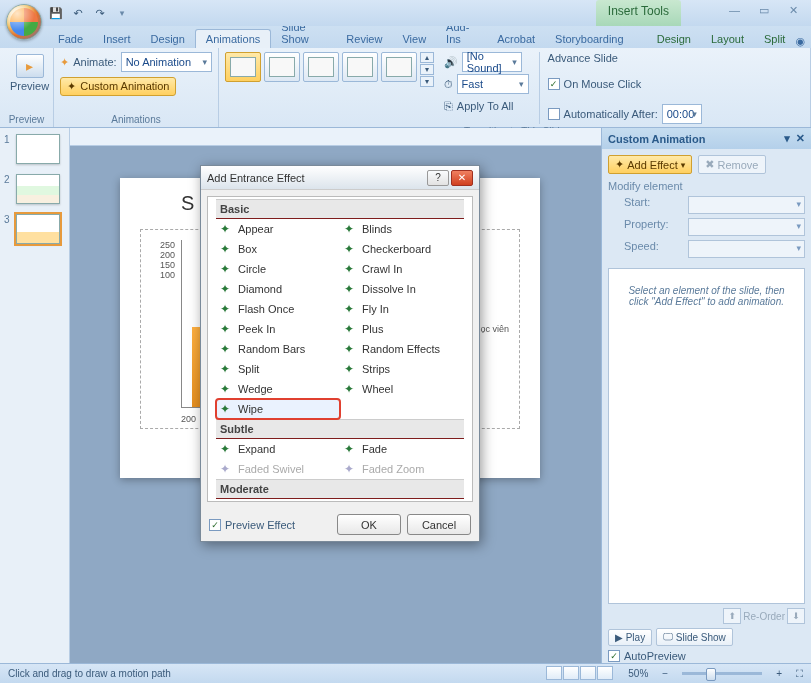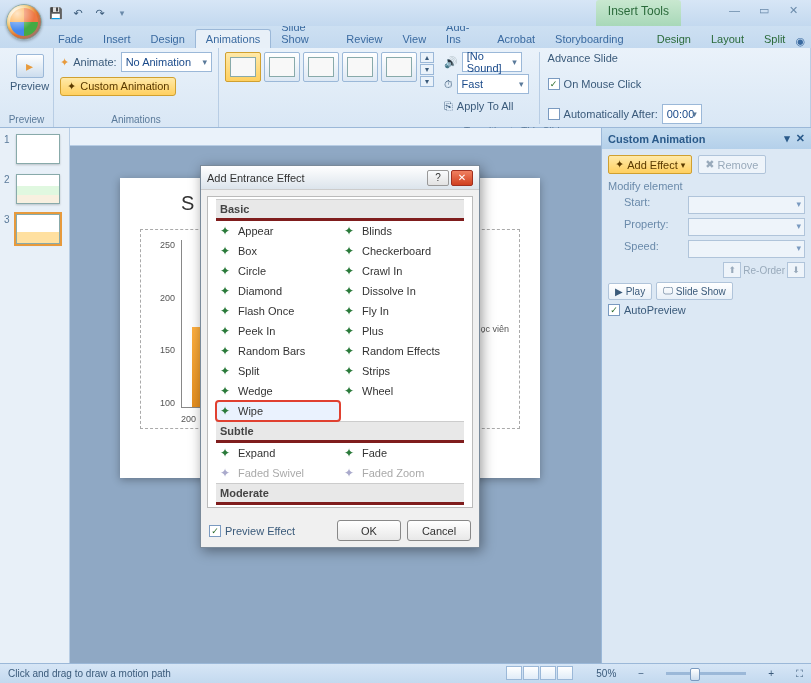--- a/index.html
+++ b/index.html
@@ -47,35 +47,35 @@
 .slide-thumb .num { font-size:10px; color:#5a7a9a; width:8px;}
 .slide-thumb .th { width:44px; height:30px; background:#fff; border:1px solid #8aa; box-shadow:0 1px 2px rgba(0,0,0,.2);}
 .slide-thumb.sel .th { outline:2px solid #e79a3c; }
 .slide-thumb .th.chart{background:linear-gradient(#fff 60%,#ffe0a0 60%);}
 
 .editor { flex: 1; background: #8fa8c4; position: relative; overflow: hidden; }
 .ruler-h { height: 18px; background: #eaf2fa; border-bottom: 1px solid #b8cde4; }
 .slide-canvas { position: absolute; left: 50px; top: 50px; width: 420px; height: 300px; background: #fff; box-shadow: 0 2px 8px rgba(0,0,0,.3); }
 .slide-title { text-align:center; font-size:20px; color:#333; padding:14px 0; font-family:serif;}
 .chart-box { margin:0 20px; height:200px; border:1px dashed #aaa; position:relative; padding:10px 10px 10px 40px;}
-.y-axis { position:absolute; left:4px; top:10px; bottom:20px; width:30px; display:flex; flex-direction:column; justify-content:space-between; font-size:9px; color:#555; text-align:right;}
+.y-axis { position:absolute; left:4px; top:10px; bottom:20px; width:30px; display:flex; flex-direction:column; justify-content:flex-start; font-size:9px; color:#555; text-align:right;}
 .bars { position:absolute; left:40px; right:80px; bottom:20px; top:10px; border-left:1px solid #888; border-bottom:1px solid #888;}
 .bar { position:absolute; bottom:0; width:30px; background:linear-gradient(#ffb040,#e79020);}
 .legend-box { position:absolute; right:10px; top:50%; transform:translateY(-50%); font-size:9px; color:#555; display:flex; align-items:center; gap:3px;}
 .legend-sw{width:8px;height:8px;background:#ffa030;}
 .x-label{position:absolute;bottom:4px;left:40px;font-size:9px;color:#555;}
 
 
 .dialog { position: absolute; left: 200px; top: 165px; width: 280px; background: #f0f0f0; border: 1px solid #7a8a9a; box-shadow: 2px 3px 12px rgba(0,0,0,.4); z-index: 50; }
 .dialog-title { height: 24px; background: linear-gradient(#fff,#dce4ec); display: flex; align-items: center; padding: 0 6px; font-size: 11px; color: #333; border-bottom:1px solid #ccc;}
 .dialog-title .dctrls{margin-left:auto;display:flex;gap:2px;}
 .dc-btn{width:22px;height:16px;border:1px solid #999;border-radius:2px;display:flex;align-items:center;justify-content:center;font-size:10px;background:linear-gradient(#fafcfe,#e2e2e2);}
 .dc-btn.close{background:linear-gradient(#f08060,#d04020);color:#fff;border-color:#a03020;}
 .dialog-body { padding: 2px 8px; max-height: 370px; overflow: hidden; background:#fff; margin:6px; border:1px solid #bbb;}
-.cat-header { background: #e8e8e8; font-weight: bold; font-size: 11px; color: #444; padding: 3px 4px; border-top:1px solid #ccc; border-bottom:3px solid #7f1d1d;}
+.cat-header { background: #e8e8e8; font-weight: bold; font-size: 11px; color: #444; padding: 3px 4px; border-top:1px solid #ccc; border-bottom:1px solid #7f1d1d;}
 .effect-grid { display: grid; grid-template-columns: 1fr 1fr; }
 .effect-item { display: flex; align-items: center; gap: 4px; padding: 3px 4px; font-size: 11px; color: #333; }
 .effect-item .eico { color: #2a7a3a; font-size: 12px; width:14px;}
 .effect-item.dis{color:#aaa;}.effect-item.dis .eico{color:#aac;}
 .effect-item.selected { outline: 2px solid #e04030; outline-offset: -1px; background: #eaf2fe; border-radius:3px;}
 .dialog-footer { display: flex; align-items: center; gap: 6px; padding: 6px 8px; background:#f0f0f0;}
 .dialog-footer .chk-row{display:flex;align-items:center;gap:4px;margin-right:auto;}
 .dlg-btn { width: 64px; height: 21px; border: 1px solid #888; background: linear-gradient(#fff,#e8e8e8); border-radius: 3px; font-size: 11px; color: #333;}
 
 
@@ -90,21 +90,21 @@
 .add-effect-btn{background:linear-gradient(#ffe9a8,#ffd060);border:1px solid #d0a030;border-radius:2px;padding:2px 6px;display:inline-flex;align-items:center;gap:3px;color:#5a3a00;}
 .remove-btn{border:1px solid #b0c4da;background:#eef4fa;padding:2px 6px;color:#9ab;border-radius:2px;display:inline-flex;gap:3px;align-items:center;}
 .tp-hint{margin-top:6px;border:1px solid #b0c4da;background:#fff;flex:1;padding:16px 10px;text-align:center;font-style:italic;color:#5a7a9a;font-size:10px;min-height:250px;}
 .tp-foot-row{display:flex;gap:4px;align-items:center;}
 .foot-btn{border:1px solid #b0c4da;background:linear-gradient(#fff,#e8f0f8);padding:2px 6px;border-radius:2px;font-size:10px;display:inline-flex;gap:3px;align-items:center;}
 .reorder-btns{margin-left:auto;display:flex;gap:2px;align-items:center;}
 .reorder-btns .arr{width:18px;height:16px;border:1px solid #b0c4da;background:#eef4fa;display:flex;align-items:center;justify-content:center;font-size:9px;color:#9ab;}
 
 
 .statusbar { position:absolute; bottom:0; left:0; right:0; height:20px; background:linear-gradient(#d7e6f6,#c3d9ef); border-top:1px solid #9bb8d8; display:flex; align-items:center; padding:0 8px; font-size:10px; color:#3a5a7a;}
-.status-right{margin-left:auto;display:flex;gap:22px;align-items:center;}
+.status-right{margin-left:auto;display:flex;gap:14px;align-items:center;}
 .view-btns span{width:16px;height:14px;border:1px solid #9bb8d8;display:inline-block;margin-right:1px;background:linear-gradient(#fff,#e0ecf8);}
 .zoom-slider{width:80px;height:3px;background:#9bb8d8;position:relative;}
 .zoom-slider::before{content:"";position:absolute;left:30%;top:-4px;width:8px;height:11px;background:linear-gradient(#fff,#cde);border:1px solid #7a9ac0;border-radius:2px;}
 </style>
 </head>
 <body>
 
 <div class="titlebar">
   <div class="office-btn"></div>
   <div class="qat">
@@ -279,20 +279,21 @@
           <div class="tp-combo"></div>
         </div>
       <div class="tp-row">
           <label>Property:</label>
           <div class="tp-combo"></div>
         </div>
       <div class="tp-row">
           <label>Speed:</label>
           <div class="tp-combo"></div>
         </div>
+      <div class="tp-hint">Select an element of the slide, then click "Add Effect" to add animation.</div>
       <div class="tp-foot-row">
           <div class="reorder-btns">
             <div class="arr">⬆</div>
             <span style="color:#9ab;font-size:10px;">Re-Order</span>
             <div class="arr">⬇</div>
           </div>
         </div>
       <div class="tp-foot-row">
         <div class="foot-btn">
             <span>▶</span>

